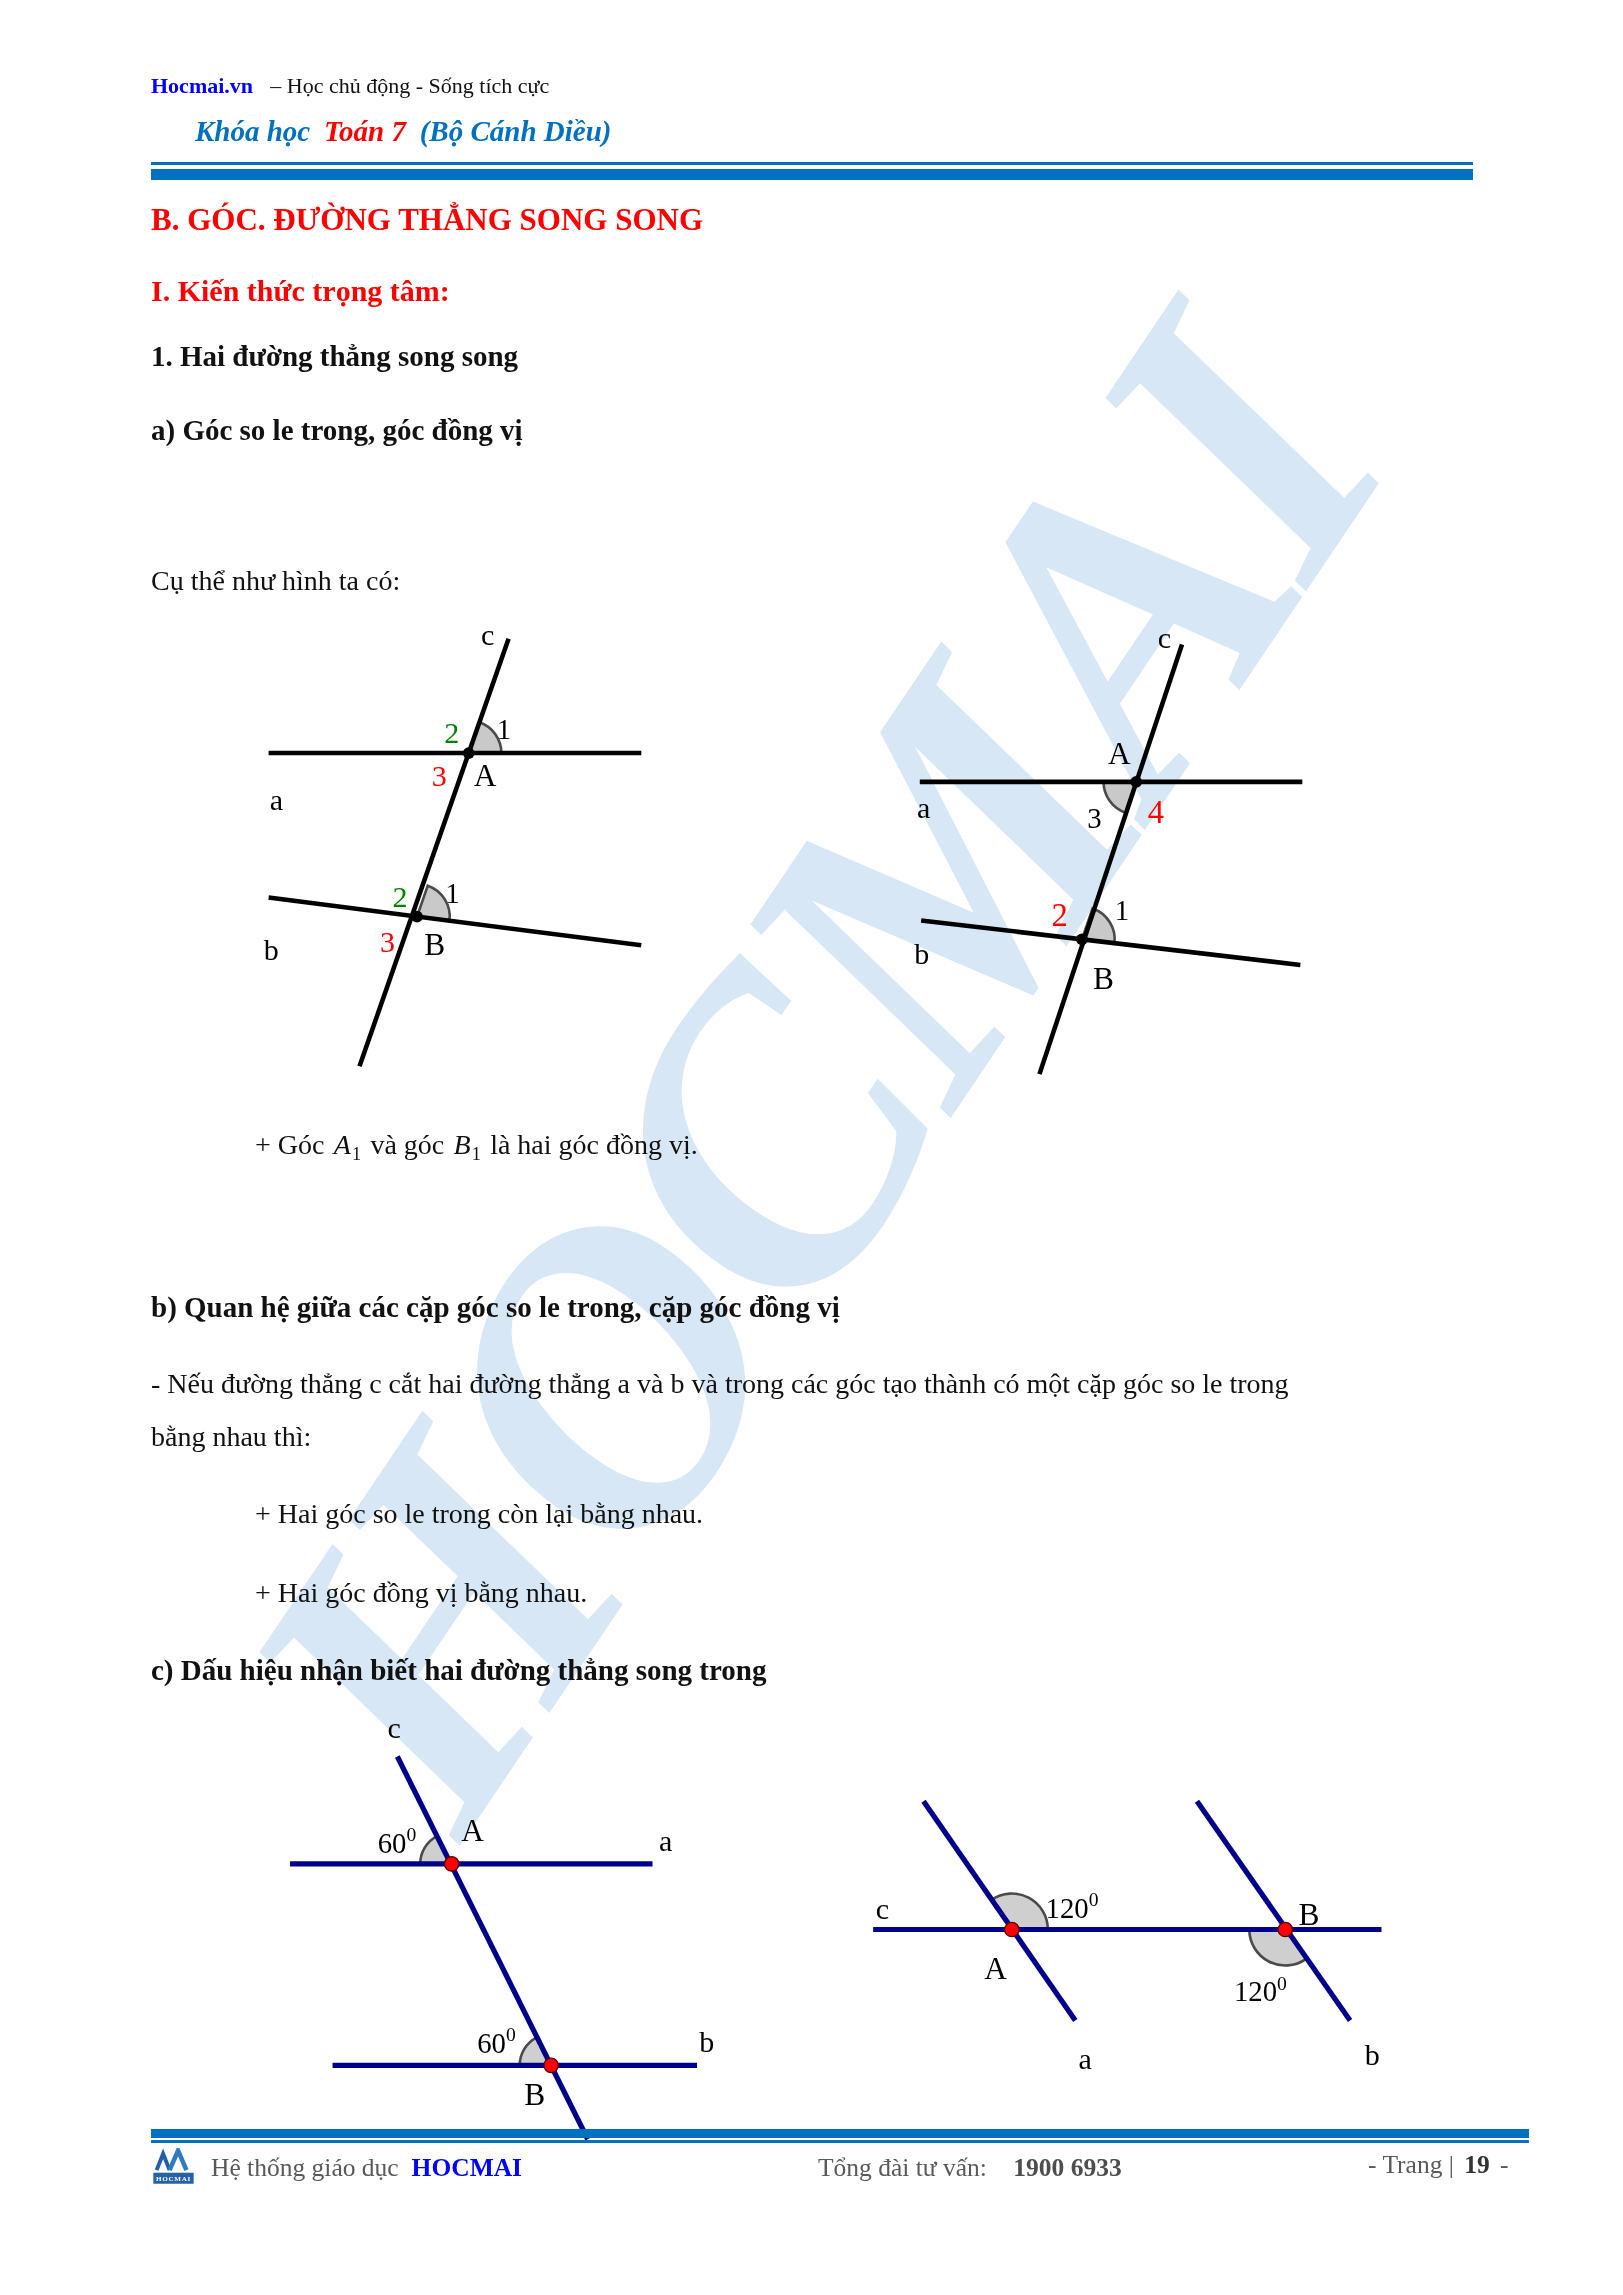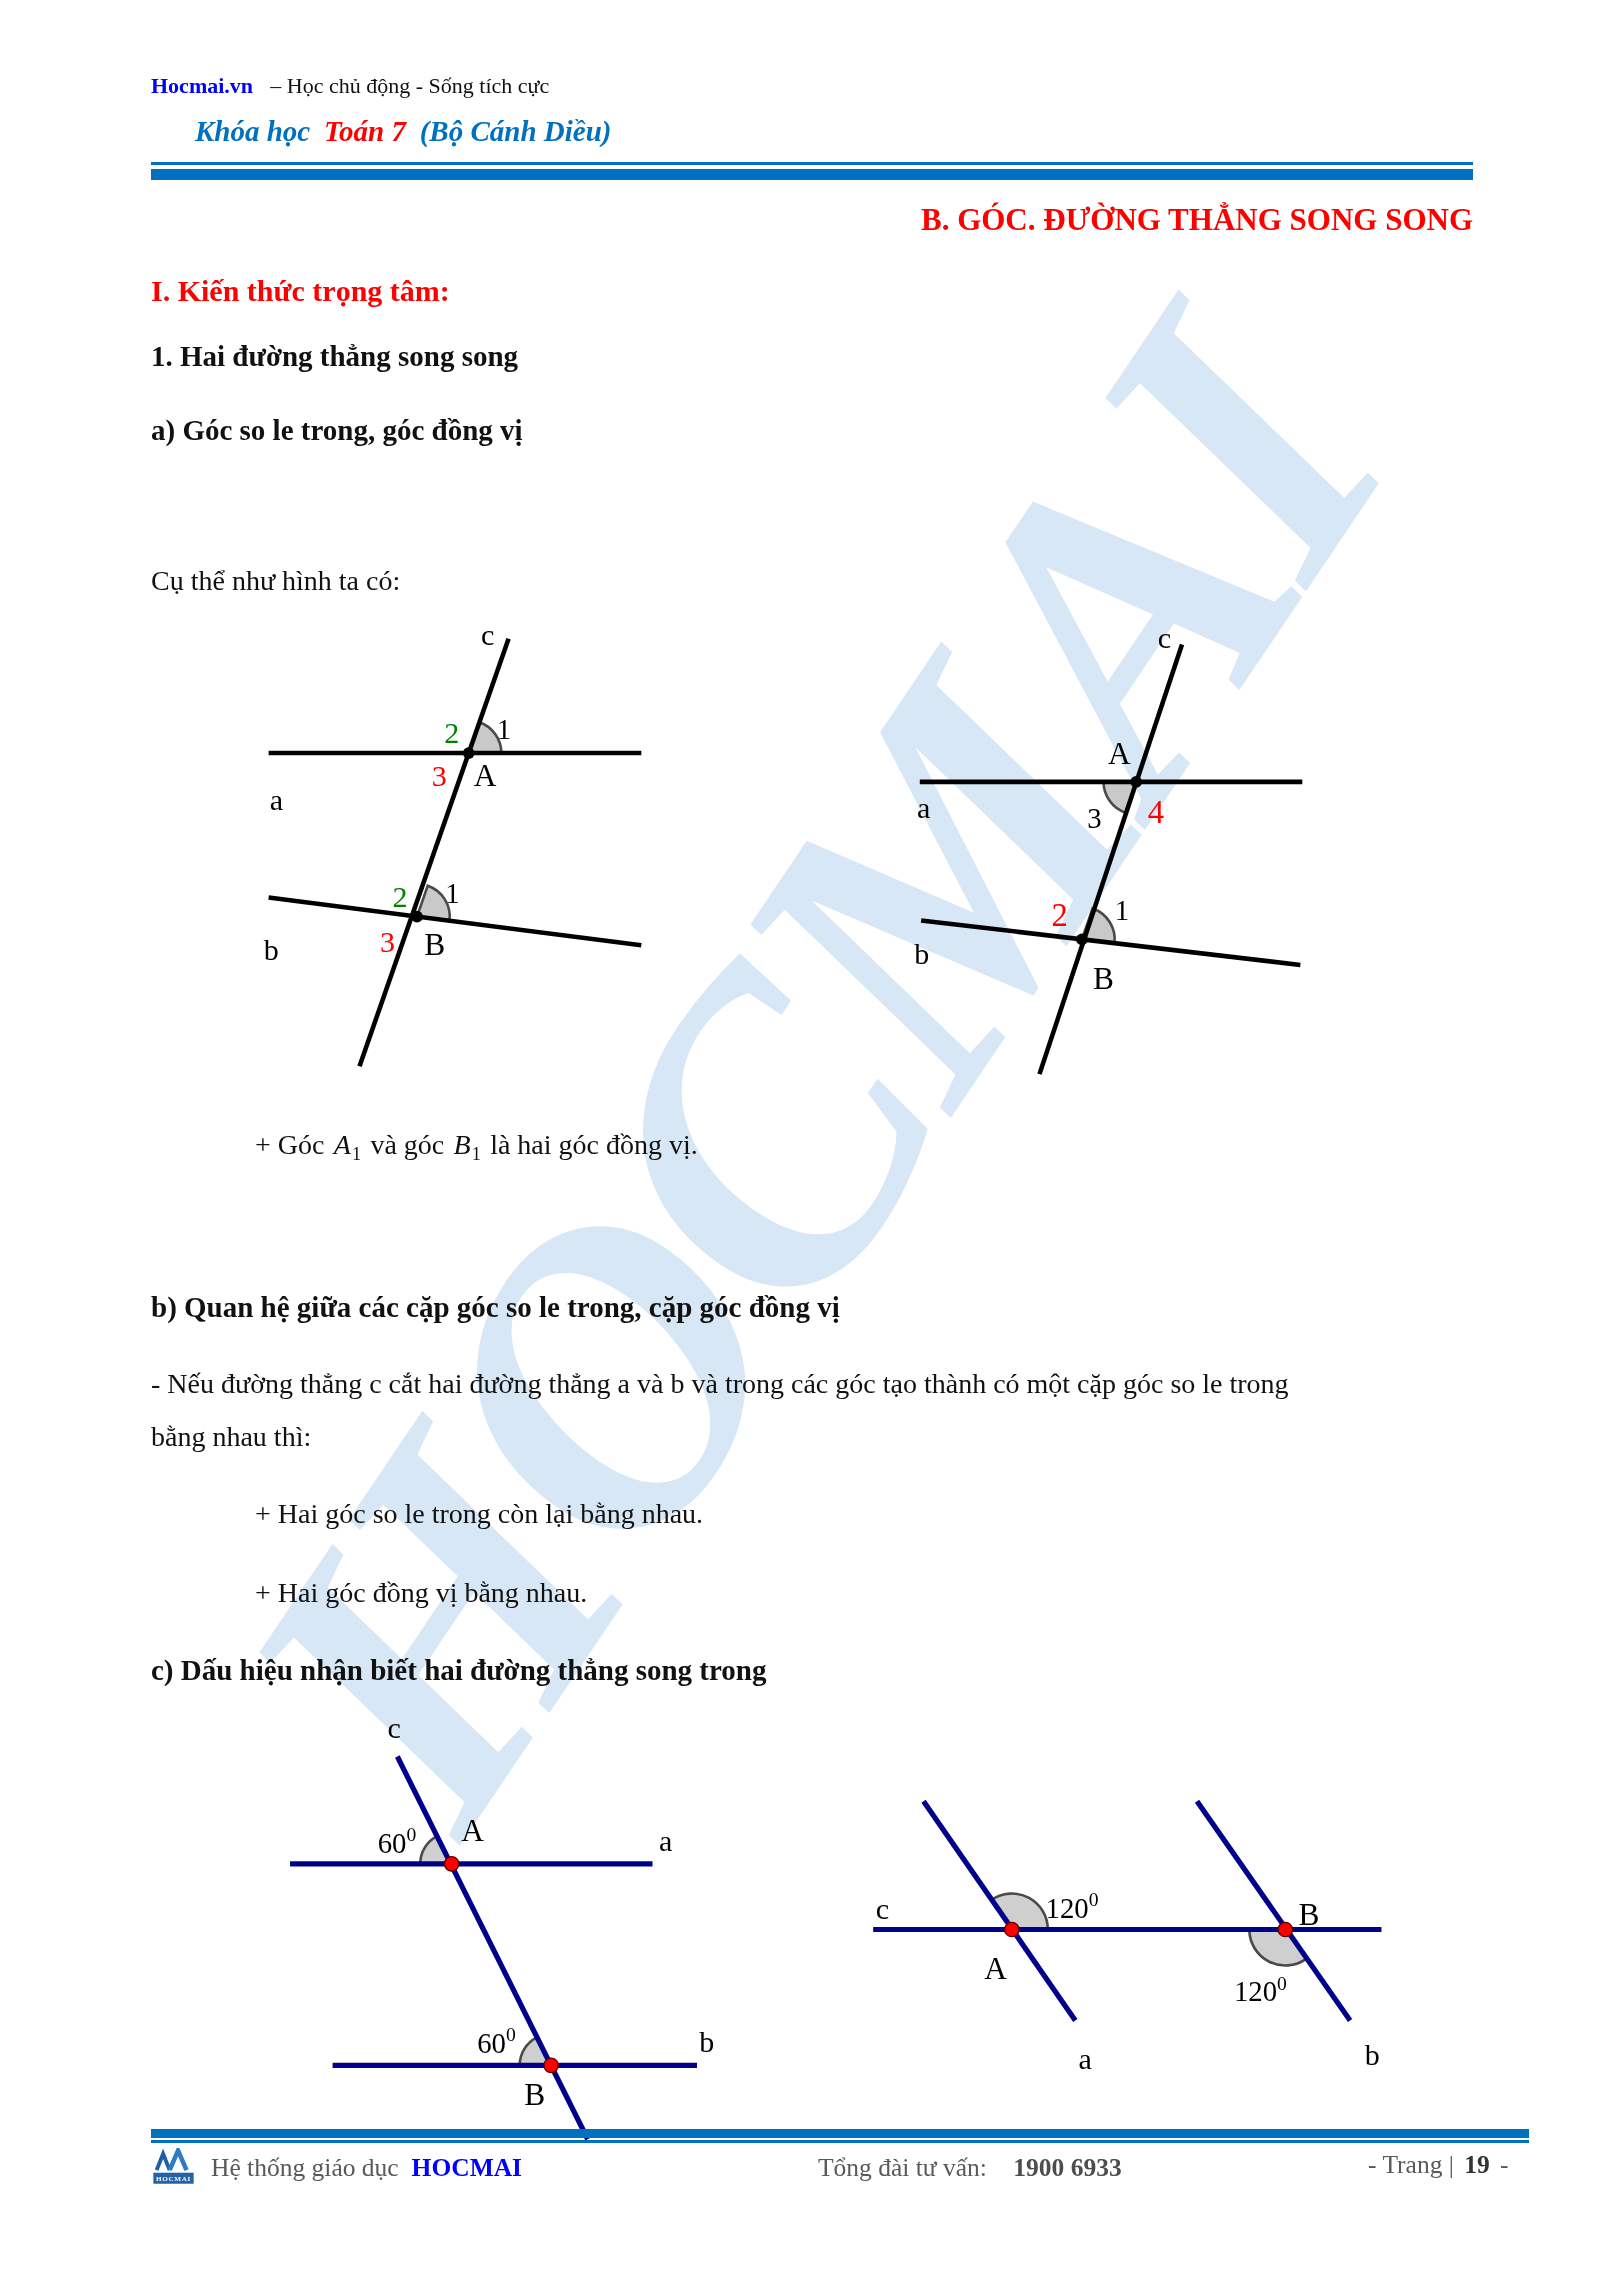--- a/index.html
+++ b/index.html
@@ -4,21 +4,21 @@
 <style>
   html,body{margin:0;padding:0;background:#888;}
   .page{position:relative;width:1623px;height:2295px;background:#ffffff;overflow:hidden;
         font-family:"Liberation Serif",serif;color:#111;}
   .wm{position:absolute;left:811px;top:1073px;transform:translate(-50%,-50%) rotate(-56deg);
       font-size:419px;font-style:italic;font-weight:bold;letter-spacing:-9.2px;white-space:nowrap;
       font-family:"Liberation Serif",serif;user-select:none;}
   .tline{position:absolute;white-space:nowrap;font-size:28px;line-height:1.15;}
   .bold{font-weight:bold;text-align:right;}
   .red{color:#FF0000;}
-  .center{left:151px;width:1322px;text-align:right;}
+  .center{left:151px;width:1322px;text-align:left;}
   .mvar{font-style:italic;margin:0 9.2px;}
   .mvar sub{font-style:normal;font-size:18.3px;vertical-align:-5.9px;margin-left:1.3px;}
   .hdr1{left:151px;top:73px;font-size:22px;}
   .hdr2{left:151px;top:115px;font-size:29px;font-style:italic;font-weight:bold;margin-left:44px;}
   .rule{position:absolute;left:151px;width:1322px;}
   .rule.thin{top:162px;height:3.3px;}
   .rule.thick{top:169px;height:11px;}
   .frule1{position:absolute;left:151px;top:2129px;width:1378px;height:8.5px;}
   .frule2{position:absolute;left:151px;top:2140px;width:1378px;height:2.6px;}
   .footer-text{position:absolute;font-size:25.5px;color:#595959;white-space:nowrap;}

